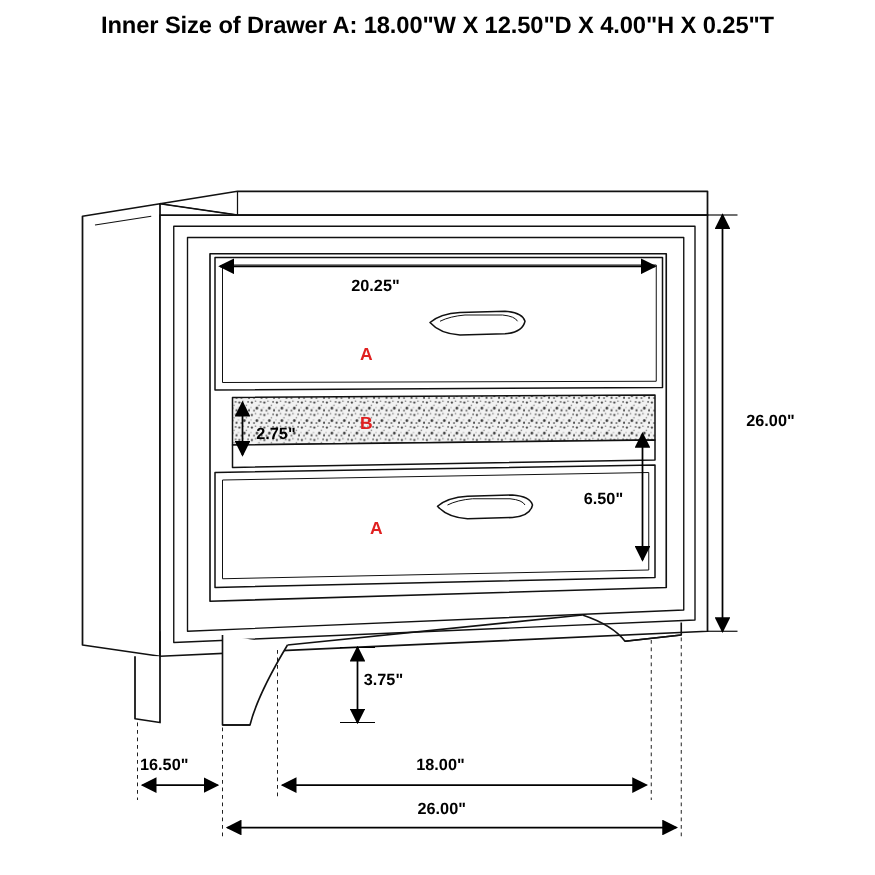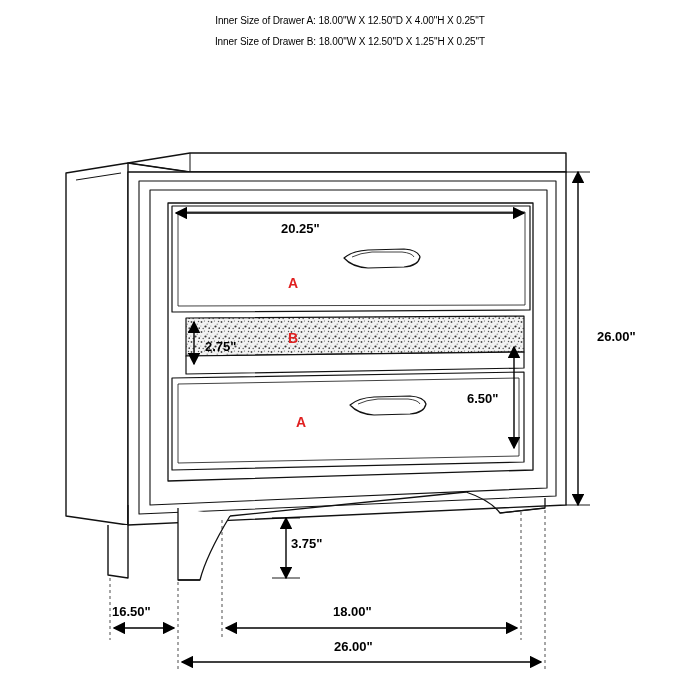--- a/index.html
+++ b/index.html
@@ -21,22 +21,22 @@
     height: 700px;
   }
   .header {
     position: absolute;
     left: 0;
     top: 10px;
     width: 700px;
     text-align: center;
   }
   .header .line {
-    font-size: 10px;
-    font-weight: normal;
+    font-size: 19px;
+    font-weight: bold;
     letter-spacing: -0.1px;
     line-height: 21px;
     white-space: nowrap;
   }
   svg#drawing {
     position: absolute;
     left: 0;
     top: 0;
   }
   .dimlabel {
@@ -54,21 +54,20 @@
     white-space: nowrap;
   }
 </style>
 </head>
 <body>
 
 <div id="stage">
 
   <div class="header">
     <div class="line">Inner Size of Drawer A: 18.00"W X 12.50"D X 4.00"H X 0.25"T</div>
-    <div class="line">Inner Size of Drawer B: 18.00"W X 12.50"D X 1.25"H X 0.25"T</div>
   </div>
 
   <svg id="drawing" width="700" height="700" viewBox="0 0 700 700">
     <defs>
       <marker id="arrH" markerWidth="9" markerHeight="9" refX="8" refY="4.5" orient="auto">
         <path d="M0,0 L9,4.5 L0,9 z" fill="#000"></path>
       </marker>
       <marker id="arrHs" markerWidth="9" markerHeight="9" refX="1" refY="4.5" orient="auto">
         <path d="M9,0 L0,4.5 L9,9 z" fill="#000"></path>
       </marker>

